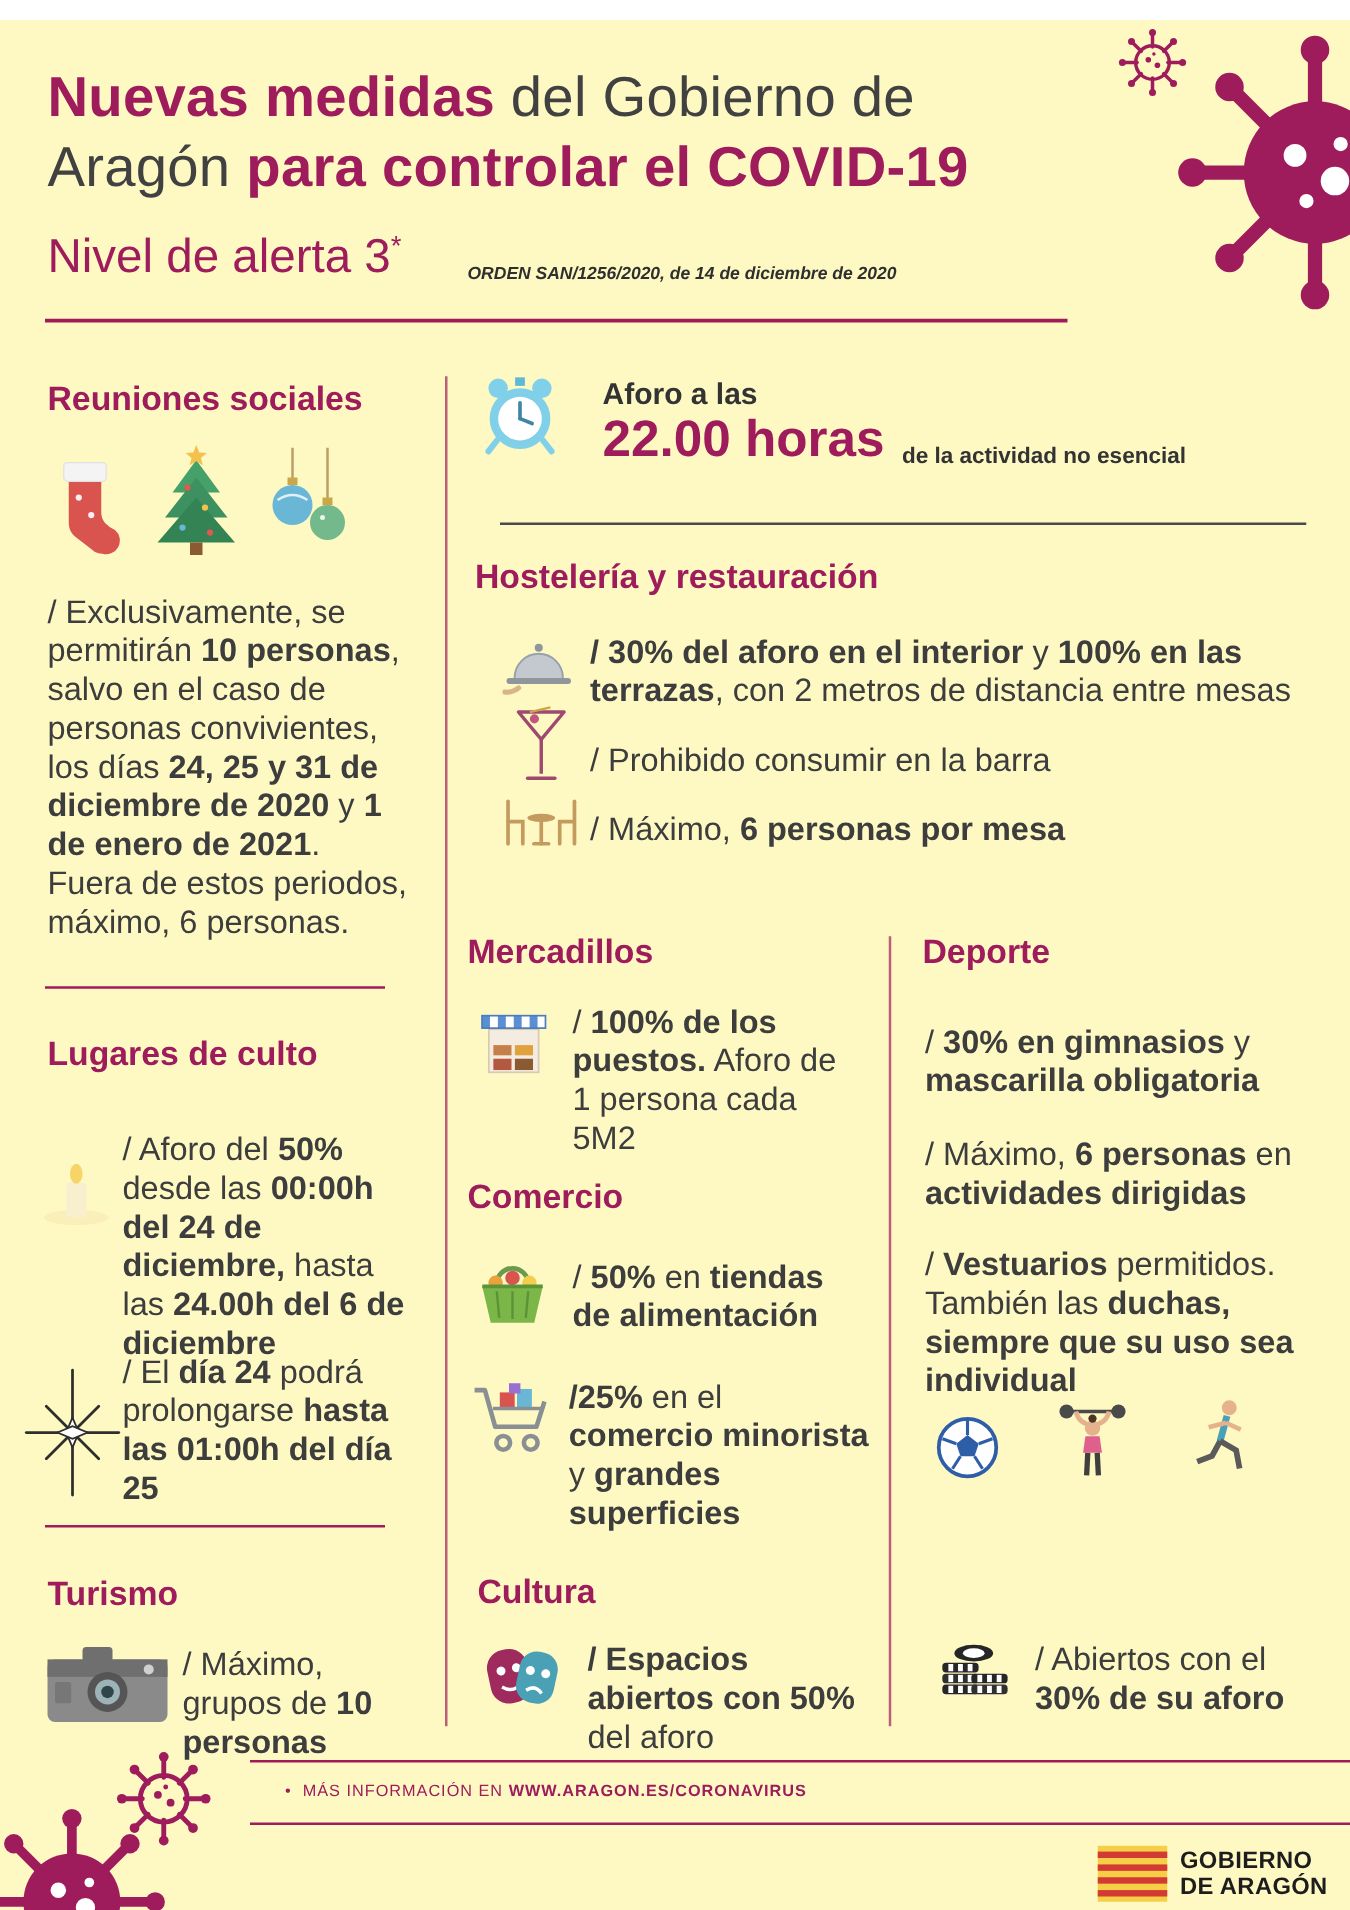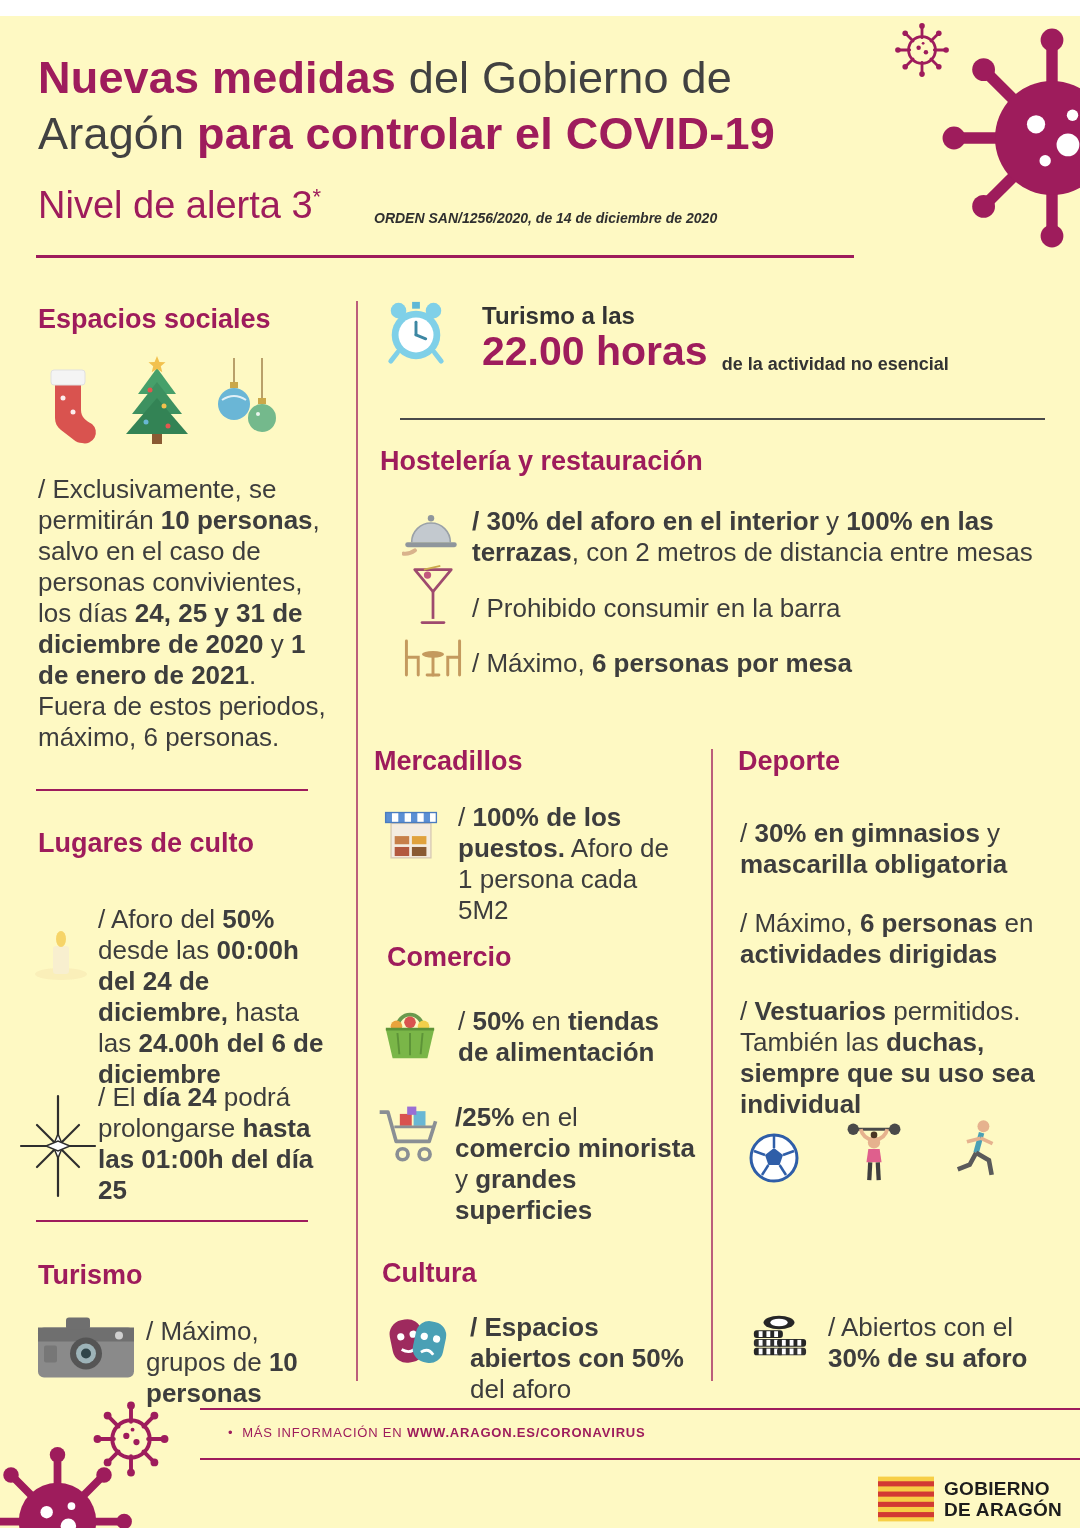--- a/index.html
+++ b/index.html
@@ -113,21 +113,21 @@
   <svg class="abs virus" style="left:894px;top:6px;width:56px;height:56px" viewBox="0 0 100 100">
       <use href="#virusO"></use>
     </svg>
   <svg class="abs virus" style="left:938px;top:8px;width:228px;height:228px" viewBox="0 0 100 100">
       <use href="#virusS"></use>
     </svg>
 
   <div class="abs rv" style="left:356px;top:285px;width:2px;height:1080px"></div>
   <div class="abs rv" style="left:711px;top:733px;width:2px;height:632px"></div>
 
-  <div class="abs h" style="left:38px;top:288px">Espacios sociales</div>
+  <div class="abs h" style="left:38px;top:288px">Reuniones sociales</div>
 
   <div class="abs icons-row" style="left:38px;top:338px;gap:20px">
     <svg width="62" height="82" viewBox="0 0 60 82">
       <path d="M16 20 h26 v26 c0 7 5 11 11 14 a11 11 0 0 1 -10 19 c-3 0 -6 -1 -8 -3 l-13 -10 c-4 -3 -6 -7 -6 -12 z" fill="#d9534f"></path>
       <rect x="12" y="6" width="34" height="15" rx="3" fill="#f4f4f4" stroke="#e0e0e0"></rect>
       <circle cx="24" cy="34" r="2.5" fill="#fff" opacity=".9"></circle>
       <circle cx="34" cy="48" r="2.5" fill="#fff" opacity=".9"></circle>
     </svg>
     <svg width="74" height="92" viewBox="0 0 74 92">
       <polygon points="37,14 56,40 18,40" fill="#46a06a"></polygon>
@@ -201,21 +201,21 @@
     <circle cx="53" cy="13" r="8" fill="#7fd0e8"></circle>
     <line x1="16" y1="56" x2="9" y2="65" stroke="#7fd0e8" stroke-width="5" stroke-linecap="round"></line>
     <line x1="54" y1="56" x2="61" y2="65" stroke="#7fd0e8" stroke-width="5" stroke-linecap="round"></line>
     <circle cx="35" cy="38" r="25" fill="#7fd0e8"></circle>
     <circle cx="35" cy="38" r="18" fill="#fff"></circle>
     <line x1="35" y1="38" x2="35" y2="25" stroke="#3d87a3" stroke-width="3" stroke-linecap="round"></line>
     <line x1="35" y1="38" x2="45" y2="42" stroke="#3d87a3" stroke-width="3" stroke-linecap="round"></line>
     <rect x="31" y="4" width="8" height="7" fill="#5fb8d6"></rect>
   </svg>
 
-  <div class="abs cierre-lead" style="left:482px;top:286px">Turismo a las</div>
+  <div class="abs cierre-lead" style="left:482px;top:286px">Aforo a las</div>
   <div class="abs cierre-line" style="left:482px;top:312px">
     <span class="cierre-time">22.00 horas</span>
     <span class="cierre-tail">de la actividad no esencial</span>
   </div>
 
   <div class="abs rule-dark" style="left:400px;top:402px;width:645px;height:2px"></div>
 
   <div class="abs h" style="left:380px;top:430px">Hostelería y restauración</div>
 
   <svg class="abs" style="left:402px;top:494px" width="58" height="47" viewBox="0 0 72 58">
@@ -259,21 +259,21 @@
     <rect x="39" y="4" width="7" height="11" fill="#fff"></rect>
     <rect x="53" y="4" width="7" height="11" fill="#fff"></rect>
     <rect x="4" y="4" width="56" height="11" fill="none" stroke="#4a7cbf" stroke-width="1.5"></rect>
     <rect x="14" y="30" width="16" height="9" fill="#c77f4a"></rect>
     <rect x="33" y="30" width="16" height="9" fill="#e0a23d"></rect>
     <rect x="14" y="42" width="16" height="10" fill="#b3593f"></rect>
     <rect x="33" y="42" width="16" height="10" fill="#8a5a33"></rect>
   </svg>
   <div class="abs t" style="left:458px;top:786px;width:215px"><span>/ </span><span class="b">100% de los puestos.</span><span> Aforo de 1 persona cada 5M2</span></div>
 
-  <div class="abs h" style="left:387px;top:926px">Comercio</div>
+  <div class="abs h" style="left:374px;top:926px">Comercio</div>
 
   <svg class="abs" style="left:378px;top:988px" width="64" height="58" viewBox="0 0 66 60">
     <path d="M20 24 a13 13 0 0 1 26 0" fill="none" stroke="#6a9a4e" stroke-width="4"></path>
     <circle cx="19" cy="23" r="6" fill="#e8a33d"></circle>
     <circle cx="33" cy="19" r="6" fill="#d9534f"></circle>
     <circle cx="47" cy="23" r="6" fill="#f2cf4a"></circle>
     <path d="M8 26 h50 l-7 30 h-36 z" fill="#7ab648"></path>
     <path d="M8 26 h50" stroke="#5d9338" stroke-width="3"></path>
     <g stroke="#5d9338" stroke-width="2">
       <line x1="20" y1="30" x2="22" y2="52"></line>

